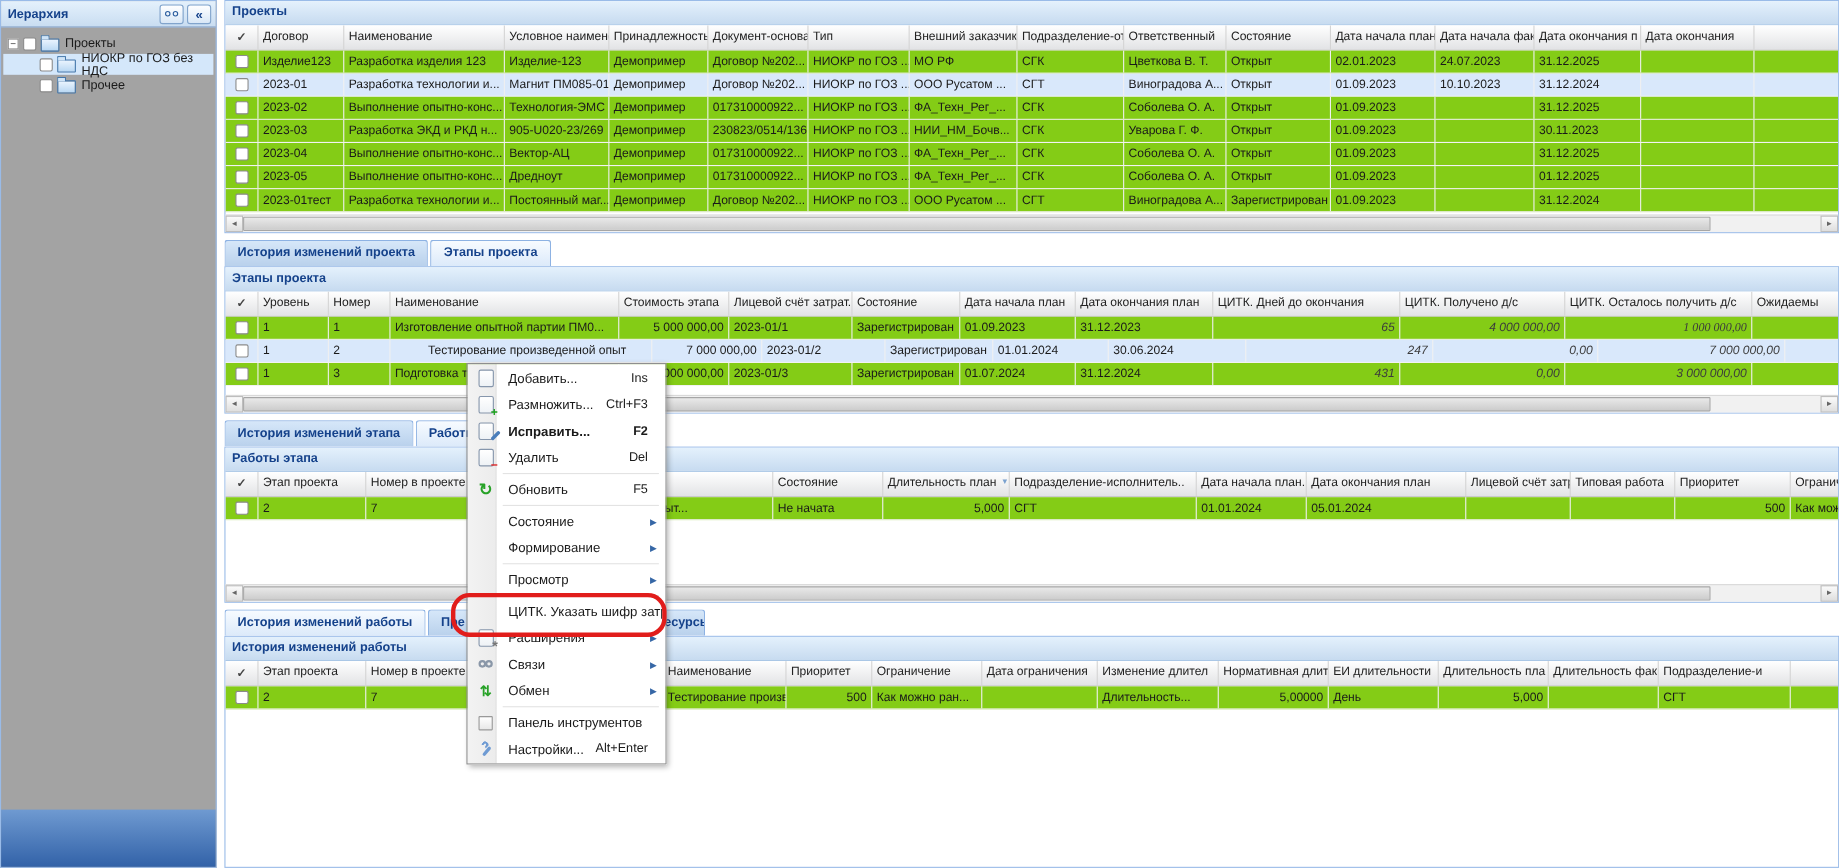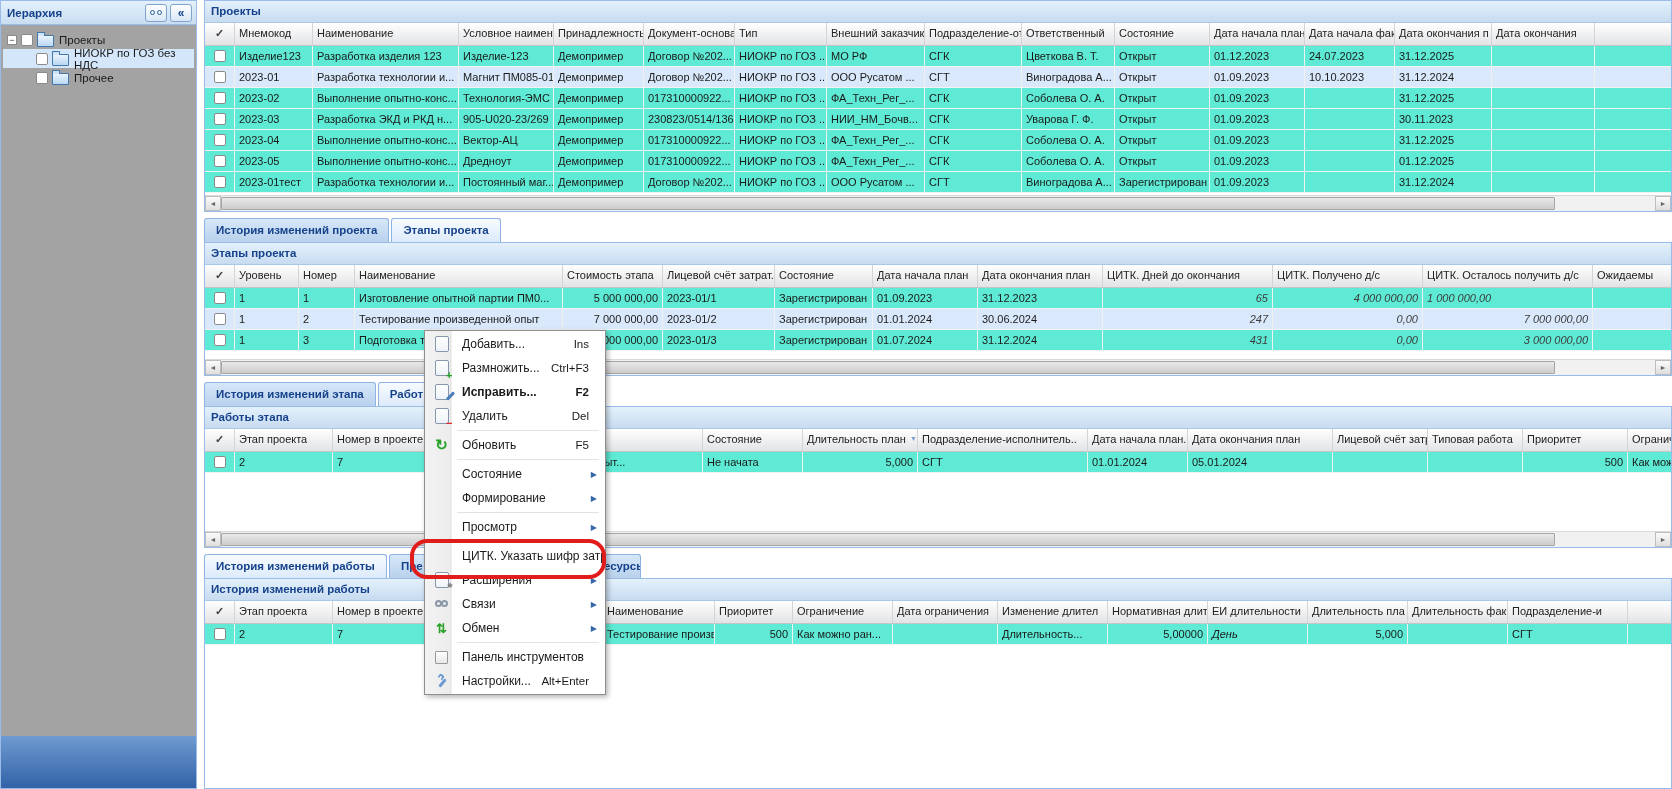--- a/index.html
+++ b/index.html
@@ -52,21 +52,21 @@
   .tab.active{background:linear-gradient(#f7fbff,#dceafa)}
 
   
   .grid{position:relative;width:100%;overflow:hidden}
   .ghead{display:flex;height:22px;background:linear-gradient(#ffffff,#e2e3e5);
          border-bottom:1px solid #c5c5c5}
   .hcell{flex:0 0 auto;box-sizing:border-box;border-right:1px solid #d4d4d4;padding:4px 4px 0;
          white-space:nowrap;overflow:hidden;color:#222;position:relative}
   .hcheck{text-align:center;color:#444;font-weight:bold}
   .sort{font-size:7px;color:#7aa1cf;margin-left:4px;vertical-align:2px}
-  .grow{display:flex;height:20px;background:#5eead4;border-bottom:1px solid #f2f2f2}
+  .grow{display:flex;height:20px;background:#84cc16;border-bottom:1px solid #f2f2f2}
   .grow.sel{background:#d9e8fb}
   .gcell{flex:0 0 auto;box-sizing:border-box;padding:3px 4px 0;white-space:nowrap;overflow:hidden;
          border-right:1px solid #f0f0f0;line-height:14px}
   .gcell.it{font-style:italic;color:#3c3c3c}
   .ccheck{display:flex;align-items:center;justify-content:center;padding:0}
   .ccheck .cb{margin:0}
 
   
   .hscroll{position:absolute;left:0;right:0;bottom:0;height:16px;background:#f1f1f1;
            border-top:1px solid #d9d9d9;display:flex;box-sizing:border-box}
@@ -147,21 +147,21 @@
     <div class="sb-footer"></div>
   </aside>
 
   <main class="main">
 
     <section class="panel" id="p-projects">
       <div class="phead"><span>Проекты</span></div>
       <div class="grid">
           <div class="ghead">
             <div class="hcell hcheck" style="width: 30px;"><span>✓</span></div>
-            <div class="hcell" style="width: 78px;"><span>Мнемокод</span></div>
+            <div class="hcell" style="width: 78px;"><span>Договор</span></div>
             <div class="hcell" style="width: 146px;"><span>Наименование</span></div>
             <div class="hcell" style="width: 95px;"><span>Условное наименова</span></div>
             <div class="hcell" style="width: 90px;"><span>Принадлежность</span></div>
             <div class="hcell" style="width: 91px;"><span>Документ-основан</span></div>
             <div class="hcell" style="width: 92px;"><span>Тип</span></div>
             <div class="hcell" style="width: 98px;"><span>Внешний заказчик</span></div>
             <div class="hcell" style="width: 97px;"><span>Подразделение-от</span></div>
             <div class="hcell" style="width: 93px;"><span>Ответственный</span></div>
             <div class="hcell" style="width: 95px;"><span>Состояние</span></div>
             <div class="hcell" style="width: 95px;"><span>Дата начала план.</span></div>
@@ -177,21 +177,21 @@
             <div class="gcell" style="width: 78px;">Изделие123</div>
             <div class="gcell" style="width: 146px;">Разработка изделия 123</div>
             <div class="gcell" style="width: 95px;">Изделие-123</div>
             <div class="gcell" style="width: 90px;">Демопример</div>
             <div class="gcell" style="width: 91px;">Договор №202...</div>
             <div class="gcell" style="width: 92px;">НИОКР по ГОЗ ...</div>
             <div class="gcell" style="width: 98px;">МО РФ</div>
             <div class="gcell" style="width: 97px;">СГК</div>
             <div class="gcell" style="width: 93px;">Цветкова В. Т.</div>
             <div class="gcell" style="width: 95px;">Открыт</div>
-            <div class="gcell" style="width: 95px;">01.12.2023</div>
+            <div class="gcell" style="width: 95px;">02.01.2023</div>
             <div class="gcell" style="width: 90px;">24.07.2023</div>
             <div class="gcell" style="width: 97px;">31.12.2025</div>
             <div class="gcell" style="width: 103px;"></div>
             <div class="gcell" style="width: 220px;"></div>
           </div>
           <div class="grow sel">
             <div class="gcell ccheck" style="width: 30px;">
               <span class="cb"></span>
             </div>
             <div class="gcell" style="width: 78px;">2023-01</div>
@@ -350,30 +350,30 @@
             <div class="gcell" style="width: 64px;">1</div>
             <div class="gcell" style="width: 56px;">1</div>
             <div class="gcell" style="width: 208px;">Изготовление опытной партии ПМ0...</div>
             <div class="gcell" style="width: 100px; text-align: right;">5 000 000,00</div>
             <div class="gcell" style="width: 112px;">2023-01/1</div>
             <div class="gcell" style="width: 98px;">Зарегистрирован</div>
             <div class="gcell" style="width: 105px;">01.09.2023</div>
             <div class="gcell" style="width: 125px;">31.12.2023</div>
             <div class="gcell it" style="width: 170px; text-align: right;">65</div>
             <div class="gcell it" style="width: 150px; text-align: right;">4 000 000,00</div>
-            <div class="gcell it" style="width: 170px; ">1 000 000,00</div>
+            <div class="gcell it" style="width: 170px; text-align: right; font-family: Liberation Serif, serif;">1 000 000,00</div>
             <div class="gcell" style="width: 120px;"></div>
           </div>
           <div class="grow sel">
             <div class="gcell ccheck" style="width: 30px;">
               <span class="cb"></span>
             </div>
             <div class="gcell" style="width: 64px;">1</div>
             <div class="gcell" style="width: 56px;">2</div>
-            <div class="gcell" style="width: 208px;">Тестирование произведенной опыт</div>
+            <div class="gcell" style="width: 208px; margin-left: 30px;">Тестирование произведенной опыт</div>
             <div class="gcell" style="width: 100px; text-align: right;">7 000 000,00</div>
             <div class="gcell" style="width: 112px;">2023-01/2</div>
             <div class="gcell" style="width: 98px;">Зарегистрирован</div>
             <div class="gcell" style="width: 105px;">01.01.2024</div>
             <div class="gcell" style="width: 125px;">30.06.2024</div>
             <div class="gcell it" style="width: 170px; text-align: right;">247</div>
             <div class="gcell it" style="width: 150px; text-align: right;">0,00</div>
             <div class="gcell it" style="width: 170px; text-align: right;">7 000 000,00</div>
             <div class="gcell" style="width: 120px;"></div>
           </div>
@@ -485,21 +485,21 @@
             </div>
             <div class="gcell" style="width: 98px;">2</div>
             <div class="gcell" style="width: 100px;">7</div>
             <div class="gcell" style="width: 170px;"></div>
             <div class="gcell" style="width: 112px;">Тестирование произве...</div>
             <div class="gcell" style="width: 78px; text-align: right;">500</div>
             <div class="gcell" style="width: 100px;">Как можно ран...</div>
             <div class="gcell" style="width: 105px;"></div>
             <div class="gcell" style="width: 110px;">Длительность...</div>
             <div class="gcell" style="width: 100px; text-align: right;">5,00000</div>
-            <div class="gcell" style="width: 100px; font-style: italic;">День</div>
+            <div class="gcell" style="width: 100px;">День</div>
             <div class="gcell" style="width: 100px; text-align: right;">5,000</div>
             <div class="gcell" style="width: 100px;"></div>
             <div class="gcell" style="width: 120px;">СГТ</div>
           </div>
         </div>
     </section>
 
   </main>
 
   <div class="context-menu">

